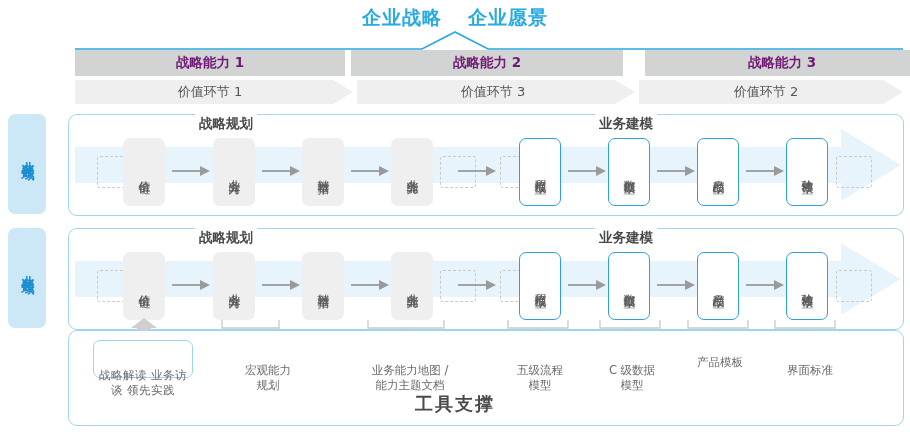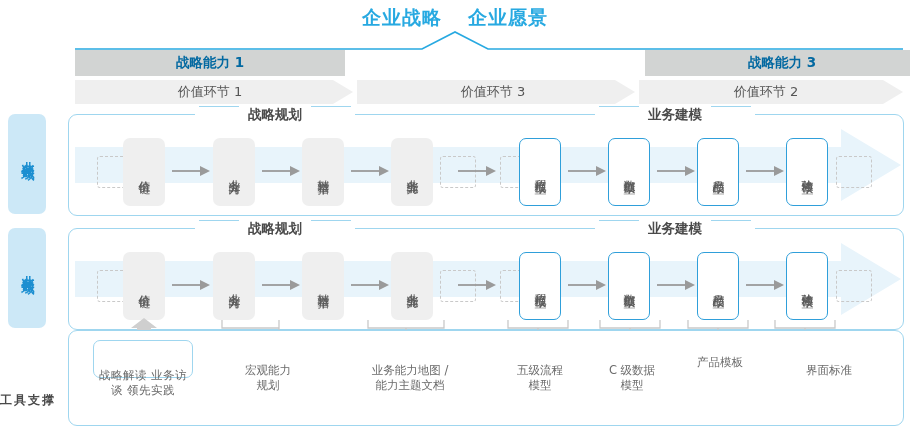--- a/index.html
+++ b/index.html
@@ -21,21 +21,21 @@
     color:#27A9E1;font-size:19px;font-weight:bold;letter-spacing:1px;
     white-space:nowrap;
   }
   .tent{position:absolute;left:0;top:30px;width:910px;height:22px;}
 
   
   .cap-row{position:absolute;left:75px;top:50px;width:828px;height:26px;}
   .cap-cell{
     position:absolute;top:0;height:26px;background:#d2d4d3;
     display:flex;align-items:center;justify-content:center;
-    color:#0369a1;font-size:13.5px;font-weight:bold;white-space:nowrap;
+    color:#701a75;font-size:13.5px;font-weight:bold;white-space:nowrap;
   }
   
   .vc-row{position:absolute;left:75px;top:80px;width:828px;height:24px;}
   .vc-cell{
     position:absolute;top:0;height:24px;background:#efefef;
     display:flex;align-items:center;justify-content:center;
     color:#555;font-size:13px;white-space:nowrap;
   }
 
   
@@ -56,21 +56,21 @@
     border:1.4px solid #9FD6EF;border-radius:9px;background:#fff;
     box-sizing:border-box;
   }
   
   .band{position:absolute;left:0;top:0;}
 
   .sec-title{
     position:absolute;height:18px;
     display:flex;gap:9px;
     font-size:13.5px;font-weight:bold;color:#4a4a4a;white-space:nowrap;
-    background:#fff;padding:0 4px;
+    background:#fff;padding:0 4px;flex-direction:column;
   }
   .sec-line{width:40px;height:1.4px;background:#9FD6EF;display:block;}
 
   
   .node{
     position:absolute;width:42px;height:68px;border-radius:7px;
     display:flex;align-items:center;justify-content:center;
     box-sizing:border-box;
   }
   .node span{
@@ -103,42 +103,45 @@
   .tool-pill span{
     color:#6b6b6b;font-size:11.5px;line-height:1.28;text-align:center;
     letter-spacing:.5px;
     margin-top:47px;
   }
   .tool-label{
     position:absolute;text-align:center;color:#6b6b6b;
     font-size:11.5px;line-height:1.3;white-space:pre-line;
   }
   .footer-title{
-    position:absolute;left:0;top:392px;width:910px;
-    font-size:12px;font-weight:bold;color:#4a4a4a;letter-spacing:2px;
+    position:absolute;left:0;top:392px;width:910px;text-align:center;
+    font-size:18px;font-weight:bold;color:#4a4a4a;letter-spacing:2px;
   }
   svg{display:block;overflow:visible;}
 </style>
 </head>
 <body>
 
 <div class="stage">
 
   <div class="vision-row">
     <div class="vision-title">企业战略</div>
     <div class="vision-title">企业愿景</div>
   </div>
 
   <svg class="tent" width="910" height="22">
     <path d="M75 19 L422 19 L455 2 L488 19 L903 19" fill="none" stroke="#27A9E1" stroke-width="1.6"></path>
   </svg>
 
   <div class="cap-row">
     <div class="cap-cell" style="left:0;width:270px;">
       <span>战略能力 1</span>
+    </div>
+    <div class="cap-cell" style="left:276px;width:272px;">
+      <span>战略能力 2</span>
     </div>
     <div class="cap-cell" style="left:554px;width:274px;margin-left:16px;">
       <span>战略能力 3</span>
     </div>
   </div>
 
   <div class="vc-row">
     <svg width="828" height="24" style="position:absolute;left:0;top:0;">
       <path d="M0 0 L258 0 L278 12 L258 24 L0 24 Z" fill="#efefef"></path>
       <path d="M282 0 L540 0 L560 12 L540 24 L282 24 Z" fill="#efefef"></path>
@@ -347,19 +350,19 @@
     <span>五级流程
 模型</span>
   </div>
   <div class="tool-label" style="left:584px;top:348px;width:96px;">
     <span>C 级数据
 模型</span>
   </div>
   <div class="tool-label" style="left:670px;top:340px;width:100px;">
     <span>产品模板</span>
   </div>
-  <div class="tool-label" style="left:779px;top:348px;width:100px;">
+  <div class="tool-label" style="left:733px;top:348px;width:100px;text-align:right;">
     <span>界面标准</span>
   </div>
 
   <div class="footer-title">工具支撑</div>
 
 </div>
 
 </body></html>

